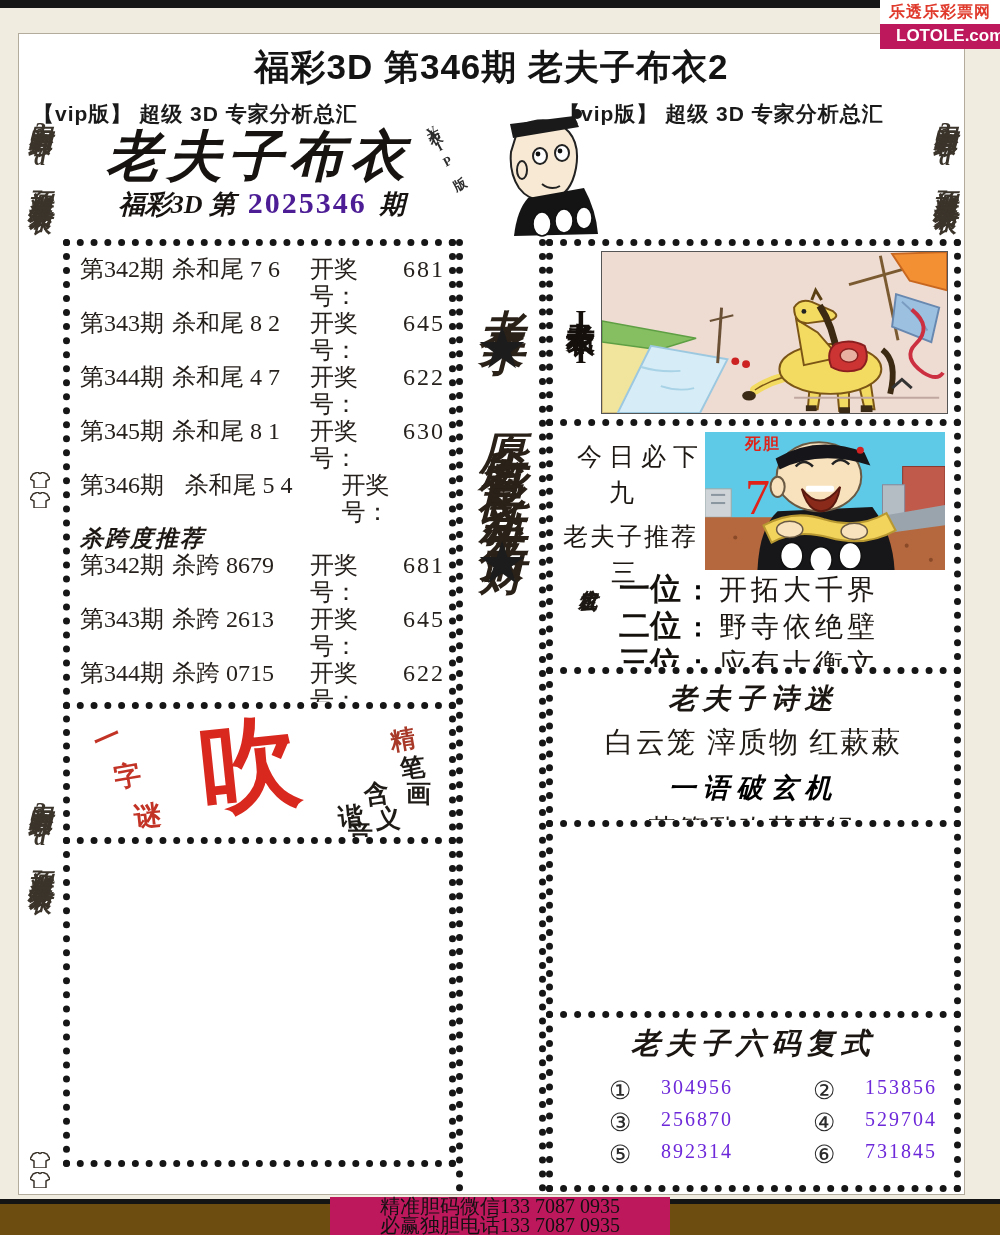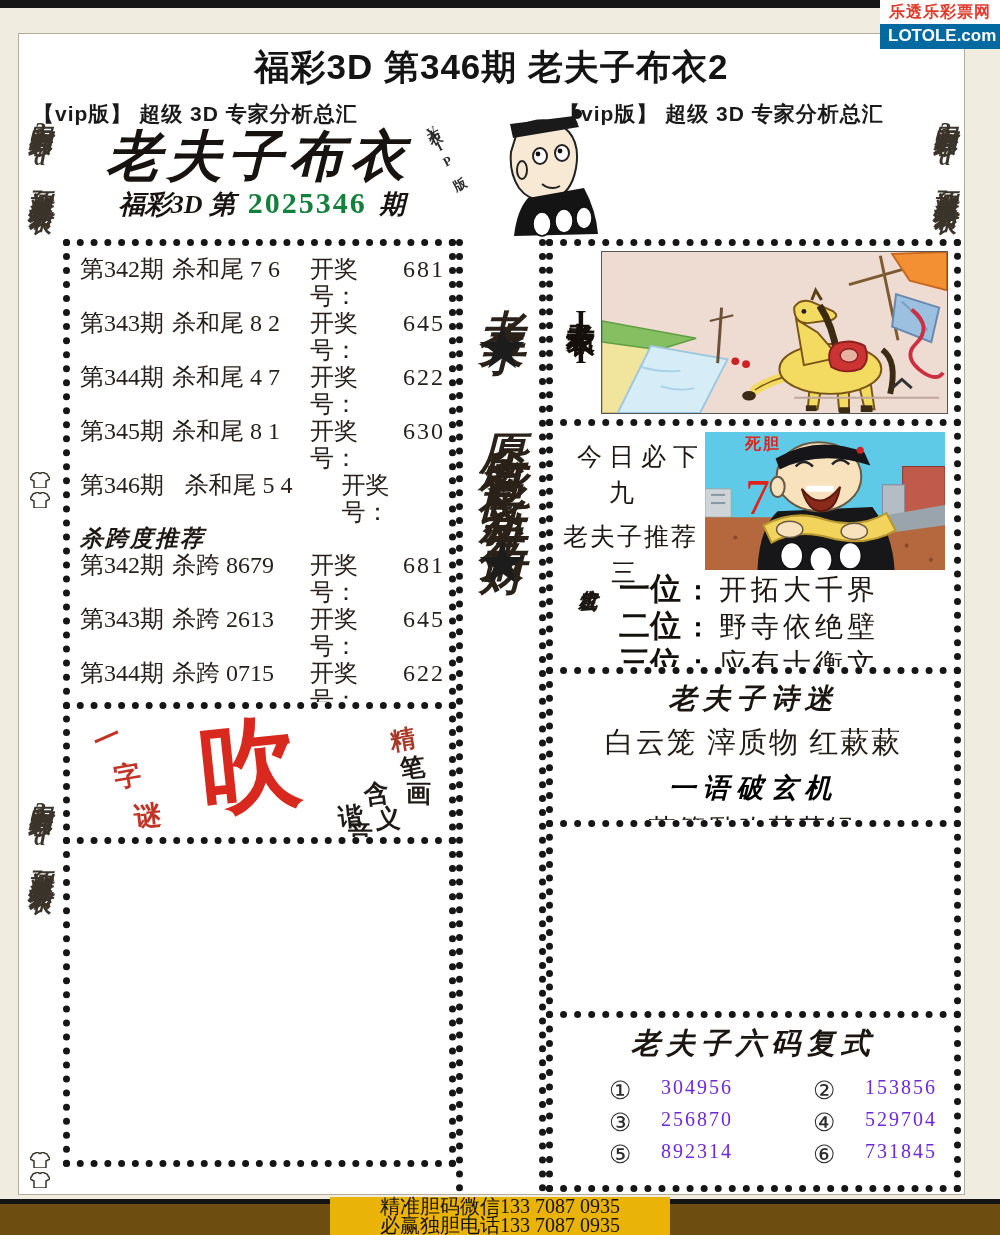--- a/index.html
+++ b/index.html
@@ -4,36 +4,36 @@
 <style>
   * { margin:0; padding:0; box-sizing:border-box; }
   body { background:#e8e4d8; font-family:"Liberation Serif","DejaVu Serif",serif; }
   .page { position:relative; width:1000px; height:1235px; background:#f1ece0; overflow:hidden; margin:0 auto; }
 
   .top-black-strip { position:absolute; left:0; top:0; width:882px; height:8px; background:#161616; }
 
   
   .logo { position:absolute; top:0; right:0; width:120px; text-align:center; z-index:5; }
   .logo .site-name { display:block; color:#e03a2c; font-size:16px; font-weight:bold; letter-spacing:1px; background:#fff; padding:2px 0 1px; }
-  .logo .site-domain { display:block; color:#fff; background:#0369a1; font-family:"Liberation Sans",sans-serif; font-weight:bold; font-size:17px; padding:2px 8px 3px; }
+  .logo .site-domain { display:block; color:#fff; background:#be185d; font-family:"Liberation Sans",sans-serif; font-weight:bold; font-size:17px; padding:2px 16px 3px; }
 
   .main-panel { position:absolute; left:18px; top:33px; width:947px; height:1162px; background:#fff; border:1px solid #b3ab9c; }
 
   .page-title { position:absolute; left:0; top:10px; width:100%; text-align:center;
     font-family:"Liberation Sans","DejaVu Sans",sans-serif; font-weight:900; font-size:35px; color:#141414; letter-spacing:1px; }
 
   .vip-banner { position:absolute; top:66px; font-family:"Liberation Sans",sans-serif; font-weight:900; font-size:21px; color:#1a1a1a; letter-spacing:1px; }
   .vip-left { left:14px; }
   .vip-right { left:540px; }
 
   .masthead { position:absolute; left:52px; top:86px; width:375px; text-align:center;
     font-size:55px; font-weight:bold; font-style:italic; color:#171310; letter-spacing:6px; }
   .issue-line { position:absolute; left:58px; top:152px; width:370px; text-align:center; font-size:26px; color:#171310; }
   .issue-line .brush { font-weight:bold; font-style:italic; }
-  .issue-line .issue-number { color:#15803d; font-weight:bold; font-size:30px; letter-spacing:2px; padding:0 6px; }
+  .issue-line .issue-number { color:#4c1d95; font-weight:bold; font-size:30px; letter-spacing:2px; padding:0 6px; }
 
   .mascot { position:absolute; left:405px; top:70px; width:195px; height:133px; }
   .mascot-caption { position:absolute; left:6px; top:14px; font-size:13px; font-weight:bold; color:#2c2c2c;
     writing-mode:vertical-rl; text-orientation:upright; transform:rotate(-28deg); letter-spacing:2px; }
 
   
   .side-strip { position:absolute; top:72px; width:42px; height:1086px; display:flex; flex-direction:column; align-items:center; justify-content:space-between; }
   .strip-left { left:0; }
   .strip-right { left:905px; }
   .strip-text { writing-mode:vertical-rl; text-orientation:upright; font-size:23px; font-weight:bold; font-style:italic; color:#3b342b; letter-spacing:2px; }
@@ -99,21 +99,21 @@
 
   .codes-box { left:527px; top:977px; width:415px; height:181px; }
   .codes-title { text-align:center; font-size:29px; font-weight:bold; font-style:italic; letter-spacing:6px; margin-top:6px; color:#1b1611; }
   .codes-grid { display:grid; grid-template-columns:52px 152px 52px 150px; margin:12px 0 0 56px; row-gap:3px; }
   .code-num { font-size:25px; color:#2b2b2b; }
   .code-val { font-size:20px; color:#6d28d9; letter-spacing:2px; }
 
   
   .footer-line { position:absolute; left:0; top:1199px; width:1000px; height:5px; background:#141414; }
   .footer-brown { position:absolute; left:0; top:1204px; width:1000px; height:31px; background:#6e4d10; }
-  .footer-gray { position:absolute; left:330px; top:1197px; width:340px; height:38px; background:#eab308; z-index:4; text-align:center; }
+  .footer-gray { position:absolute; left:330px; top:1197px; width:340px; height:38px; background:#be185d; z-index:4; text-align:center; }
   .footer-gray div { font-size:20px; line-height:19px; color:#111; }
 </style>
 </head>
 <body>
 
 <div class="page">
 
   <div class="top-black-strip"></div>
 
   <div class="logo">

